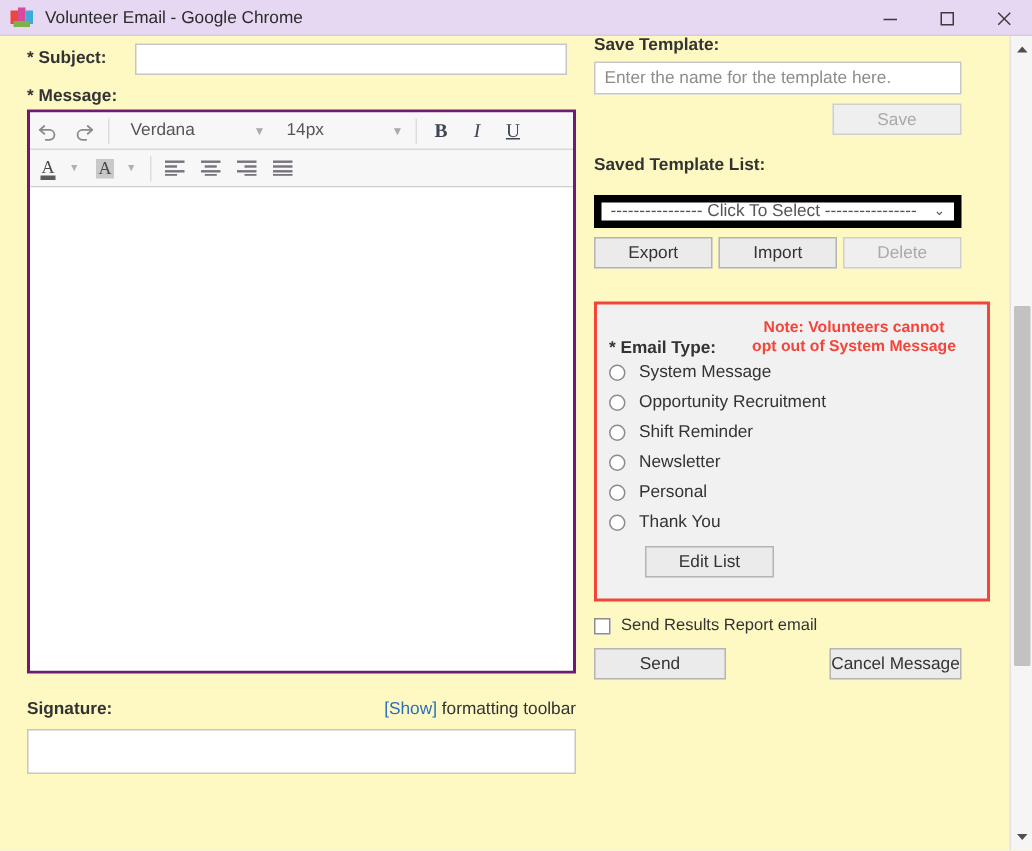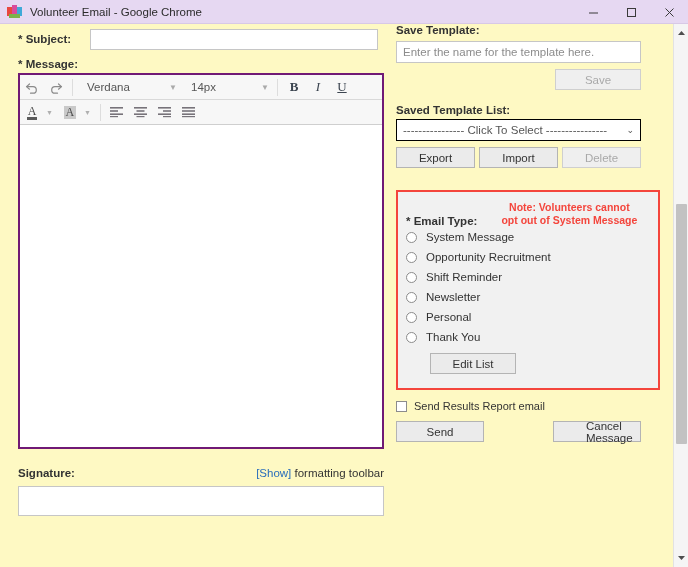--- a/index.html
+++ b/index.html
@@ -234,23 +234,23 @@
     display: flex; align-items: center;
     padding-left: 6px;
     font-size: 11.5px;
     color: #8c8c8c;
   }
   .save-wrap { width: 245px; display: flex; justify-content: flex-end; margin-top: 6px; }
   .btn-save { width: 86px; }
 
   .tpl-select {
     width: 245px; height: 22px;
-    border: 1px solid #000000; background: #fff;
-    margin-top: 3px;
-    display: flex; align-items: center;
+    border: 5px solid #000000; background: #fff;
+    margin-top: 14px;
+    display: flex; align-items: flex-start;
     padding: 0 6px;
     font-size: 11.5px;
     color: #555;
   }
   .tpl-select .dd-caret { margin-left: auto; color: #555; font-size: 9px; }
   .eid-row { width: 245px; display: flex; justify-content: space-between; margin-top: 6px; }
   .btn-eid { width: 79px; }
 
   
   .etbox {
@@ -297,21 +297,21 @@
   .checkbox {
     width: 11px; height: 11px;
     border: 1px solid #8c8c8c;
     background: #fff;
     margin-right: 7px;
     flex: 0 0 11px;
   }
   .chk-lbl { font-size: 11px; color: #333; }
   .sendrow { width: 245px; display: flex; justify-content: space-between; margin-top: 9px; }
   .btn-send { width: 88px; }
-  .btn-cancel { width: 88px; padding-left: 32px; }
+  .btn-cancel { width: 88px; }
 
   
   .scrollbar {
     position: absolute;
     right: 0; top: 0;
     width: 15px; height: 100%;
     background: #f5f5f5;
     border-left: 1px solid #e2e2e2;
   }
   .sb-arrow {

